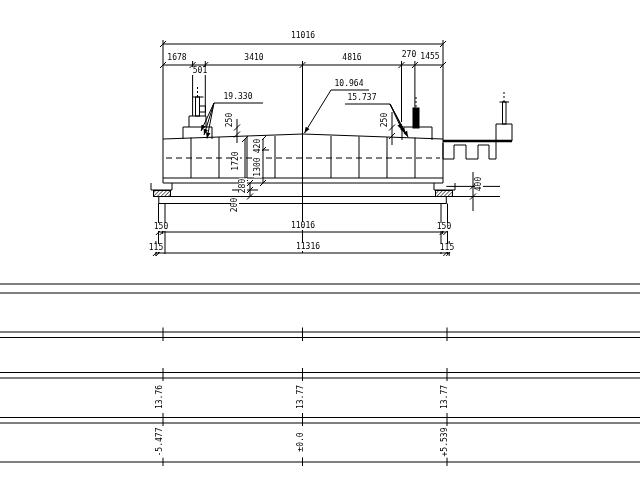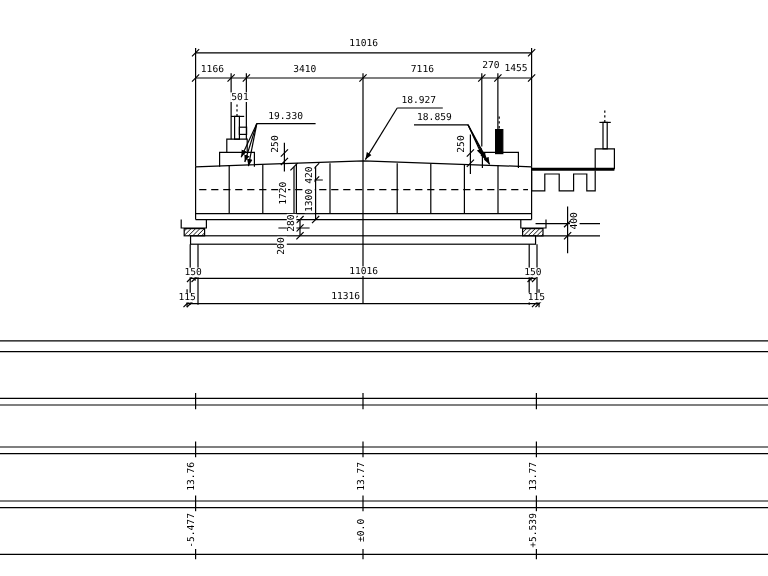--- a/index.html
+++ b/index.html
@@ -108,45 +108,45 @@
   <g>
     <path d="M0,284 H640 M0,293 H640 M0,332 H640 M0,337.5 H640 M0,372.5 H640 M0,378 H640 M0,417.5 H640 M0,423 H640 M0,462 H640"></path>
     <path d="M163,327.5 V341 M302.5,327.5 V341 M447,327.5 V341
              M163,368 V381 M302.5,368 V381 M447,368 V381
              M163,413 V426 M302.5,413 V426 M447,413 V426
              M163,457.5 V466 M302.5,457.5 V466 M447,457.5 V466"></path>
   </g>
 </svg>
 
 <div class="lbl" style="left:303px;top:36px">11016</div>
-<div class="lbl" style="left:177px;top:58px">1166</div>
+<div class="lbl" style="left:177px;top:58px">1678</div>
 <div class="lbl" style="left:254px;top:58px">3410</div>
-<div class="lbl" style="left:352px;top:58px">7116</div>
+<div class="lbl" style="left:352px;top:58px">4816</div>
 <div class="lbl" style="left:409px;top:55px">270</div>
 <div class="lbl" style="left:430px;top:57px">1455</div>
-<div class="lbl" style="left:200px;top:81px">501</div>
+<div class="lbl" style="left:200px;top:71px">501</div>
 
 <div class="lbl" style="left:238px;top:97px">19.330</div>
-<div class="lbl" style="left:349px;top:84px">18.927</div>
-<div class="lbl" style="left:362px;top:98px">18.859</div>
+<div class="lbl" style="left:349px;top:84px">10.964</div>
+<div class="lbl" style="left:362px;top:98px">15.737</div>
 
 <div class="lbl rot" style="left:230px;top:120px">250</div>
 <div class="lbl rot" style="left:385px;top:120px">250</div>
 <div class="lbl rot" style="left:236px;top:161px">1720</div>
 <div class="lbl rot" style="left:258px;top:146px">420</div>
 <div class="lbl rot" style="left:258px;top:167px">1300</div>
 <div class="lbl rot" style="left:243px;top:186px">280</div>
 <div class="lbl rot" style="left:235px;top:205px">200</div>
 <div class="lbl rot" style="left:479px;top:184px">400</div>
 
 <div class="lbl" style="left:161px;top:227px">150</div>
 <div class="lbl" style="left:303px;top:226px">11016</div>
 <div class="lbl" style="left:444px;top:227px">150</div>
 <div class="lbl" style="left:156px;top:248px">115</div>
-<div class="lbl" style="left:288px;top:247px">11316</div>
+<div class="lbl" style="left:308px;top:247px">11316</div>
 <div class="lbl" style="left:447px;top:248px">115</div>
 
 <div class="lbl rot" style="left:160px;top:397px">13.76</div>
 <div class="lbl rot" style="left:301px;top:397px">13.77</div>
 <div class="lbl rot" style="left:445px;top:397px">13.77</div>
 <div class="lbl rot" style="left:160px;top:442px">-5.477</div>
 <div class="lbl rot" style="left:301px;top:442px">±0.0</div>
 <div class="lbl rot" style="left:445px;top:442px">+5.539</div>
 
 </div>

